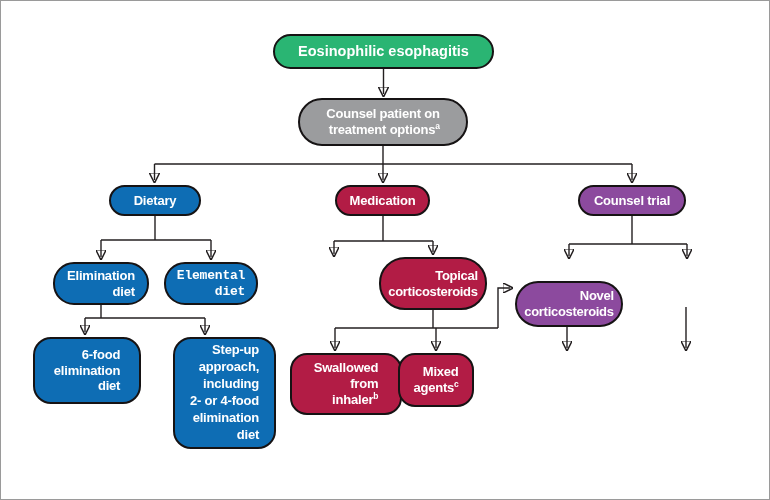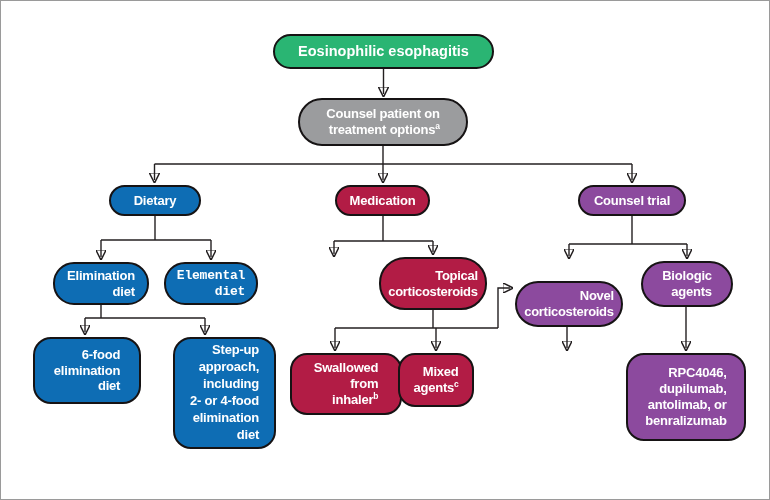--- a/index.html
+++ b/index.html
@@ -105,24 +105,20 @@
   <div class="node c-red fs-cond" style="left:378px;top:256px;width:108px;height:53px;border-radius:26px;">
     <span class="lbl"><span class="txt">Topical
 corticosteroids</span></span>
   </div>
 
   <div class="node c-purple fs-cond" style="left:514px;top:260px;width:108px;height:46px;border-radius:23px;margin-top:20px;">
     <span class="lbl"><span class="txt">Novel
 corticosteroids</span></span>
   </div>
 
-  <div class="node c-purple" style="left:640px;top:260px;width:92px;height:46px;border-radius:23px;">
-    <span class="lbl"><span class="txt">Biologic
-agents</span></span>
-  </div>
 
   <div class="node c-blue" style="left:32px;top:336px;width:108px;height:67px;border-radius:18px;">
     <span class="lbl"><span class="txt">6-food
 elimination
 diet</span></span>
   </div>
 
   <div class="node c-blue lh-tall" style="left:152px;top:336px;width:103px;height:112px;border-radius:18px;">
     <span class="lbl"><span class="txt">Step-up
 approach,
@@ -137,20 +133,14 @@
 from
 inhaler</span><sup>b</sup></span>
   </div>
 
   <div class="node c-red" style="left:397px;top:352px;width:76px;height:54px;border-radius:17px;">
     <span class="lbl"><span class="txt">Mixed
 agents</span><sup>c</sup></span>
   </div>
 
 
-  <div class="node c-purple" style="left:625px;top:352px;width:120px;height:88px;border-radius:18px;">
-    <span class="lbl"><span class="txt">RPC4046,
-dupilumab,
-antolimab, or
-benralizumab</span></span>
-  </div>
 
 </div>
 
 </body></html>

